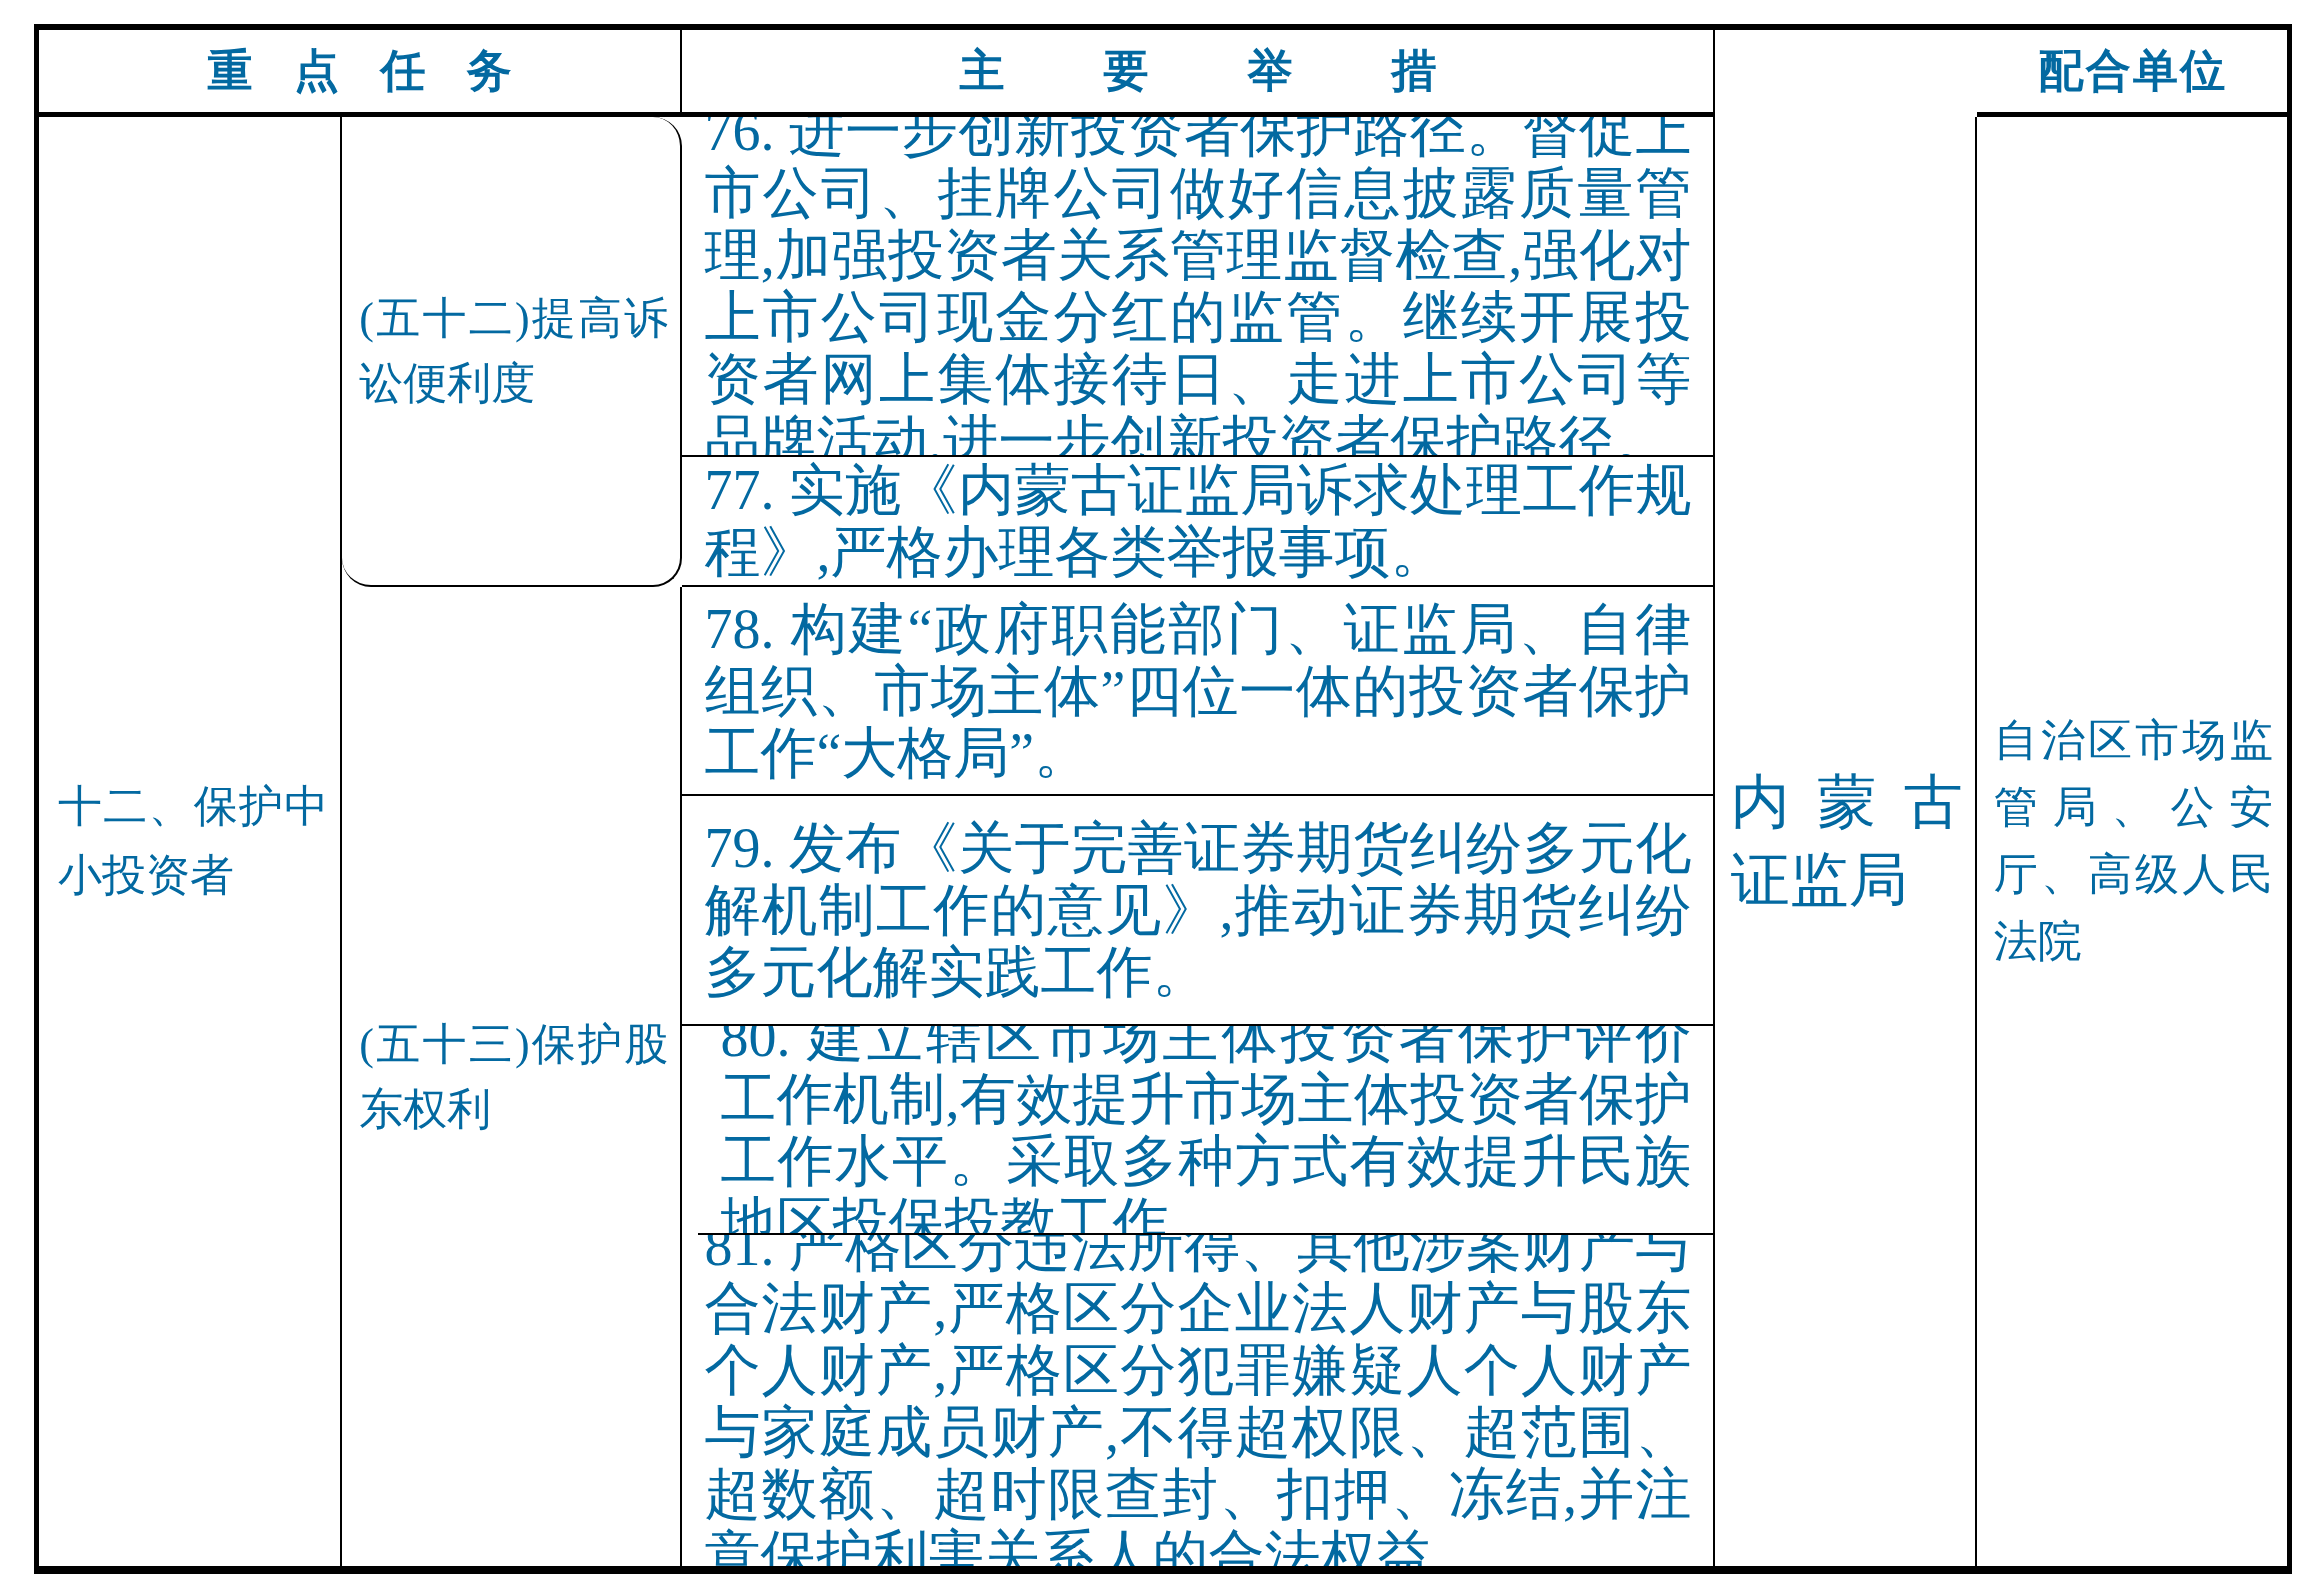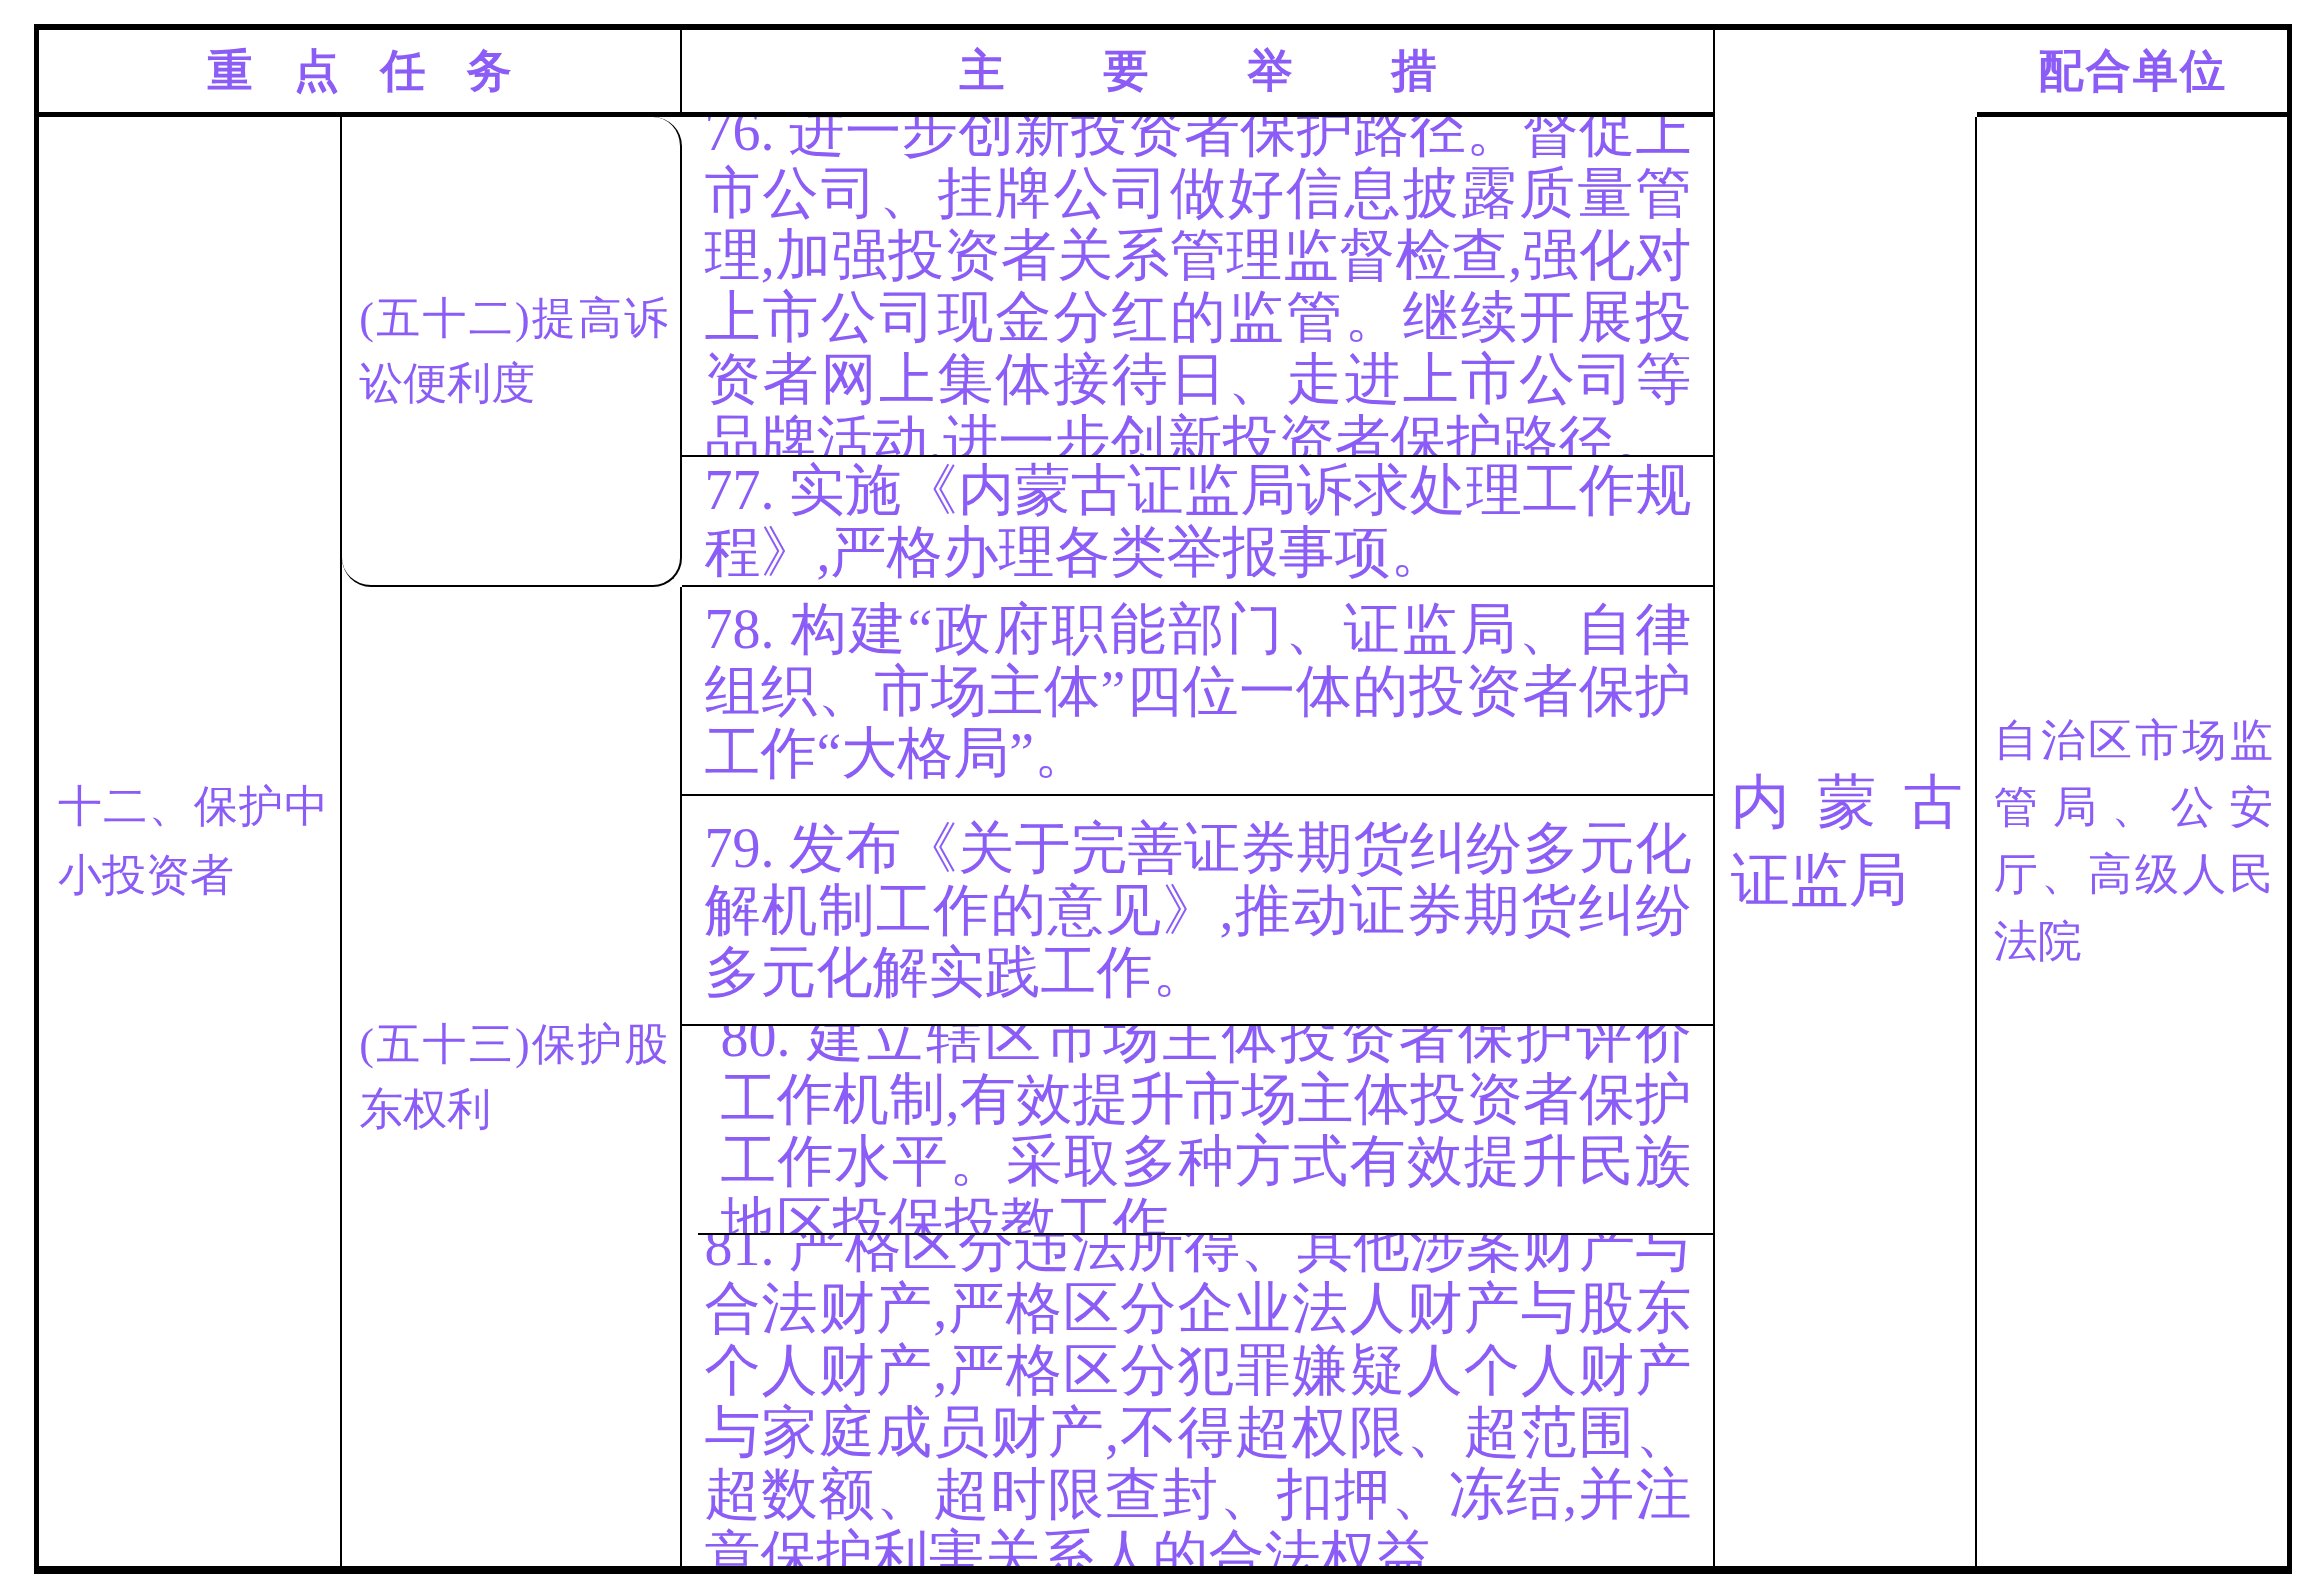--- a/index.html
+++ b/index.html
@@ -1,20 +1,20 @@
 <!DOCTYPE html>
 <html style="font-size:13.7px"><head>
 <meta charset="utf-8">
 <style>
   html,body{margin:0;padding:0;background:#ffffff;}
   .page{
     position:relative;
     width:2319px;height:1584px;
     background:#ffffff;
-    color:#8b5cf6;
+    color:#0369a1;
     font-family:"Liberation Serif","DejaVu Serif",serif;
     overflow:hidden;
   }
   .tbl{
     position:absolute;left:34px;top:24px;
     width:2258px;height:1550px;
     box-sizing:border-box;
     border:5.1px solid #000;
     border-top-width:6px;
     border-bottom-width:8.6px;

